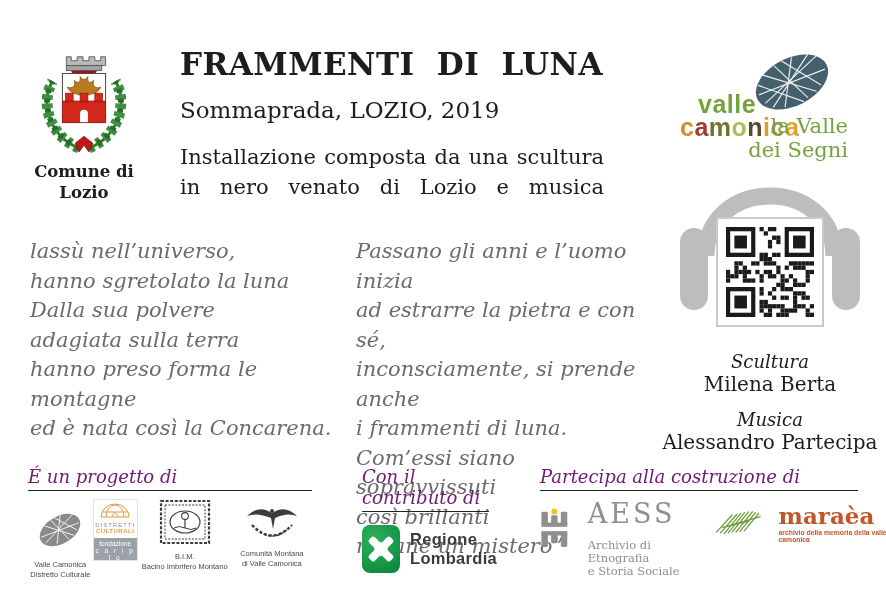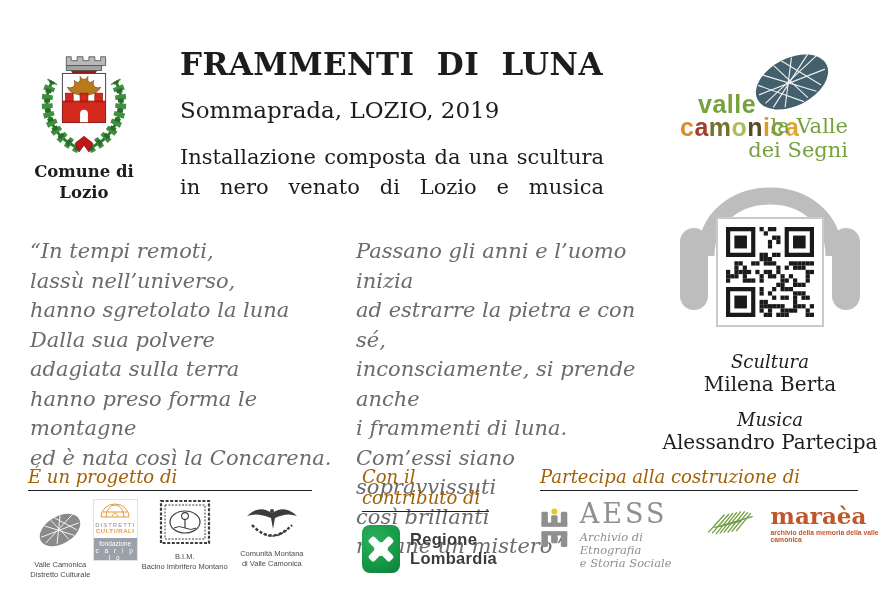--- a/index.html
+++ b/index.html
@@ -40,21 +40,21 @@
   .cr-label { font-style:italic; font-size:18px; }
   .cr-name { font-size:20px; margin-bottom:13px; }
 
   
   .poem { font-style:italic; font-size:21px; line-height:29.5px; color:#6b6b6b; }
   .poem-left { left:30px; top:237px; width:320px; }
   .poem-right { left:356px; top:237px; width:300px; }
 
   
   .sec { top:466px; }
-  .sec-h { font-size:18px; font-style:italic; color:#a16207; }
+  .sec-h { font-size:18px; font-style:italic; color:#701a75; }
   .rule { border-top:1.5px solid #222; margin-top:3px; height:0; }
   .sec-a { left:28px; width:284px; }
   .sec-b { left:362px; width:127px; }
   .sec-c { left:540px; width:318px; }
   .logorow { display:flex; justify-content:space-between; align-items:flex-start; margin-top:8px; }
   .cap { font-family:"Liberation Sans", sans-serif; font-size:7.5px; line-height:9.5px;
          color:#4a4a4a; text-align:center; }
   .logoitem { display:flex; flex-direction:column; align-items:center; }
 
   
@@ -70,23 +70,23 @@
   
   .regionerow { display:flex; align-items:center; gap:10px; margin-top:13px; }
   .lomb-square { width:48px; height:48px; border-radius:8px;
                  background:radial-gradient(circle at 32% 30%, #2fae5e 0%, #169b48 55%, #0c7f3c 100%);
                  display:flex; align-items:center; justify-content:center; }
   .lomb-text { font-family:"Liberation Sans", sans-serif; font-weight:bold; font-size:16.5px;
                line-height:19.5px; color:#3b3b3b; letter-spacing:0.3px; }
 
   
   .partrow { display:flex; align-items:flex-start; margin-top:10px; }
-  .aess-group { display:flex; gap:11px; align-items:flex-start; }
+  .aess-group { display:flex; gap:19px; align-items:flex-start; }
   .aess-acronym { font-size:27px; line-height:26px; letter-spacing:3px; color:#8f8f8f; }
-  .aess-cap { font-style:italic; font-size:11.5px; line-height:13px; color:#8f8f8f; margin-top:4px; }
+  .aess-cap { font-size:11.5px; line-height:13px; color:#8f8f8f; margin-top:12px; }
   .maraea-group { display:flex; gap:14px; align-items:flex-start; margin-left:30px; margin-top:4px; }
   .maraea-name { font-size:23px; line-height:22px; font-weight:bold; color:#c0562a; }
   .maraea-cap { font-family:"Liberation Sans", sans-serif; font-size:6.8px; font-weight:bold;
                 color:#c0562a; margin-top:2px; }
 </style>
 </head>
 <body>
 
 <div id="canvas">
 
@@ -292,21 +292,20 @@
     </div>
 
   <div class="abs credits">
     <div class="cr-label">Scultura</div>
     <div class="cr-name">Milena Berta</div>
     <div class="cr-label">Musica</div>
     <div class="cr-name">Alessandro Partecipa</div>
   </div>
 
   <div class="abs poem poem-left">
-    <div>“In tempi remoti,</div>
     <div>lassù nell’universo,</div>
     <div>hanno sgretolato la luna</div>
     <div>Dalla sua polvere</div>
     <div>adagiata sulla terra</div>
     <div>hanno preso forma le montagne</div>
     <div>ed è nata così la Concarena.</div>
   </div>
   <div class="abs poem poem-right">
     <div>Passano gli anni e l’uomo inizia</div>
     <div>ad estrarre la pietra e con sé,</div>

